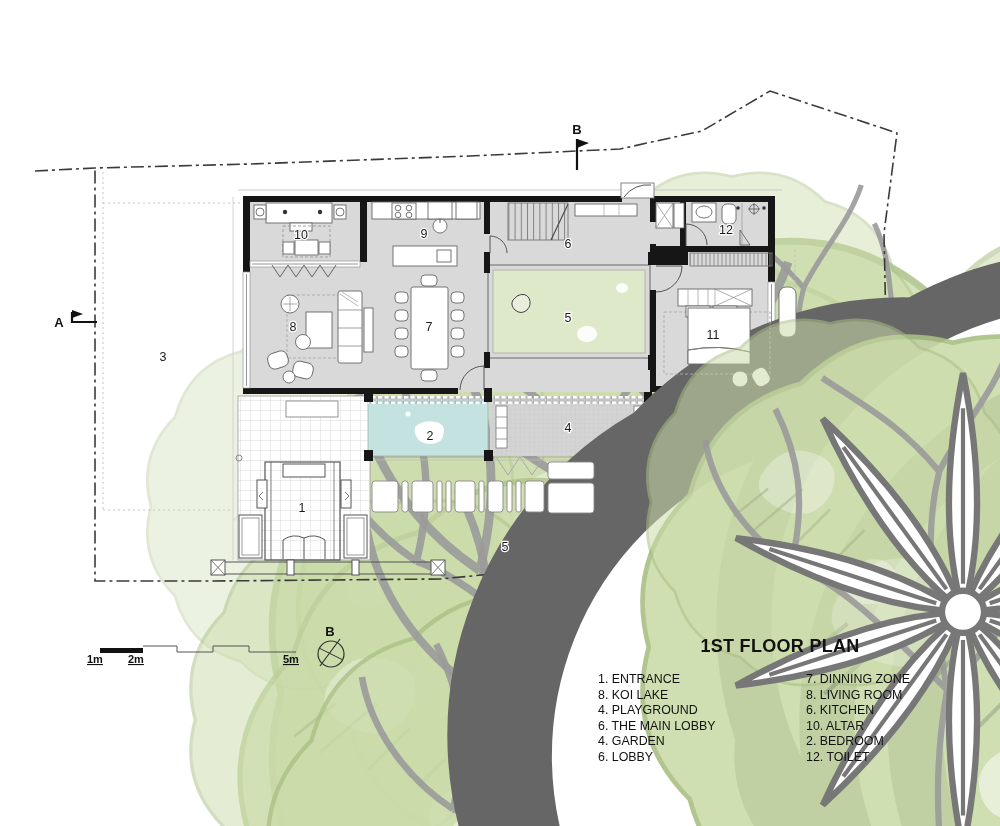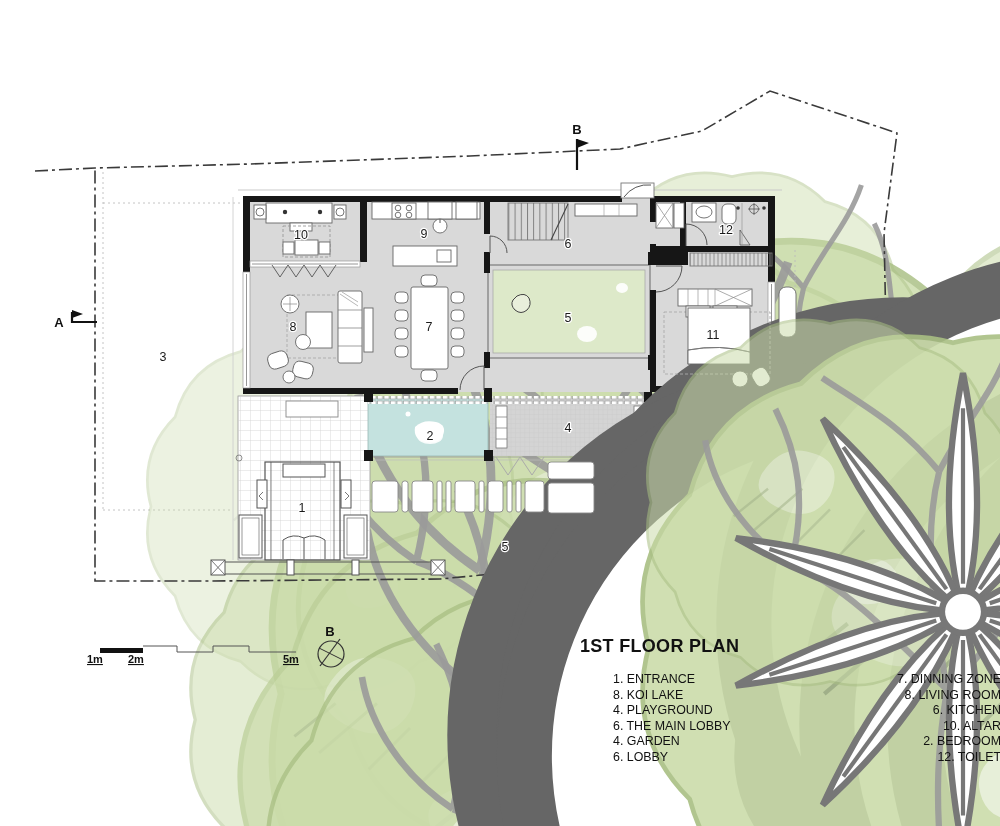--- a/index.html
+++ b/index.html
@@ -1,24 +1,24 @@
 <!DOCTYPE html>
 <html><head>
 <meta charset="utf-8">
 <style>
   html,body{margin:0;padding:0;background:#ffffff;}
   .stage{position:relative;width:1000px;height:826px;background:#fff;overflow:hidden;
          font-family:"Liberation Sans",sans-serif;}
   svg{position:absolute;left:0;top:0;}
   .title-block{position:absolute;left:580px;top:636px;width:400px;}
-  .plan-title{font-size:18px;font-weight:bold;color:#111;letter-spacing:.3px;}
-  .legend{position:absolute;left:613px;top:672px;display:flex;color:#111;}
+  .plan-title{font-size:18px;font-weight:bold;color:#111;letter-spacing:.3px;text-align:center;}
+  .legend{position:absolute;left:598px;top:672px;display:flex;color:#111;}
   .legend .col{display:flex;flex-direction:column;}
   .legend .col1{width:208px;}
-  .legend .col2{width:180px;align-items:flex-end;}
+  .legend .col2{width:180px;}
   .legend .item{font-size:12.4px;line-height:15.6px;white-space:nowrap;}
   text{font-family:"Liberation Sans",sans-serif;}
   .roomnum{font-size:12.5px;fill:#1a1a1a;paint-order:stroke;stroke:#ffffff;stroke-width:2.5px;
            stroke-linejoin:round;text-anchor:middle;}
   .marker-letter{font-size:13px;font-weight:bold;fill:#111;text-anchor:middle;}
   .scale-label{font-size:11px;font-weight:bold;fill:#111;text-decoration:underline;}
 </style>
 </head>
 <body>
 

